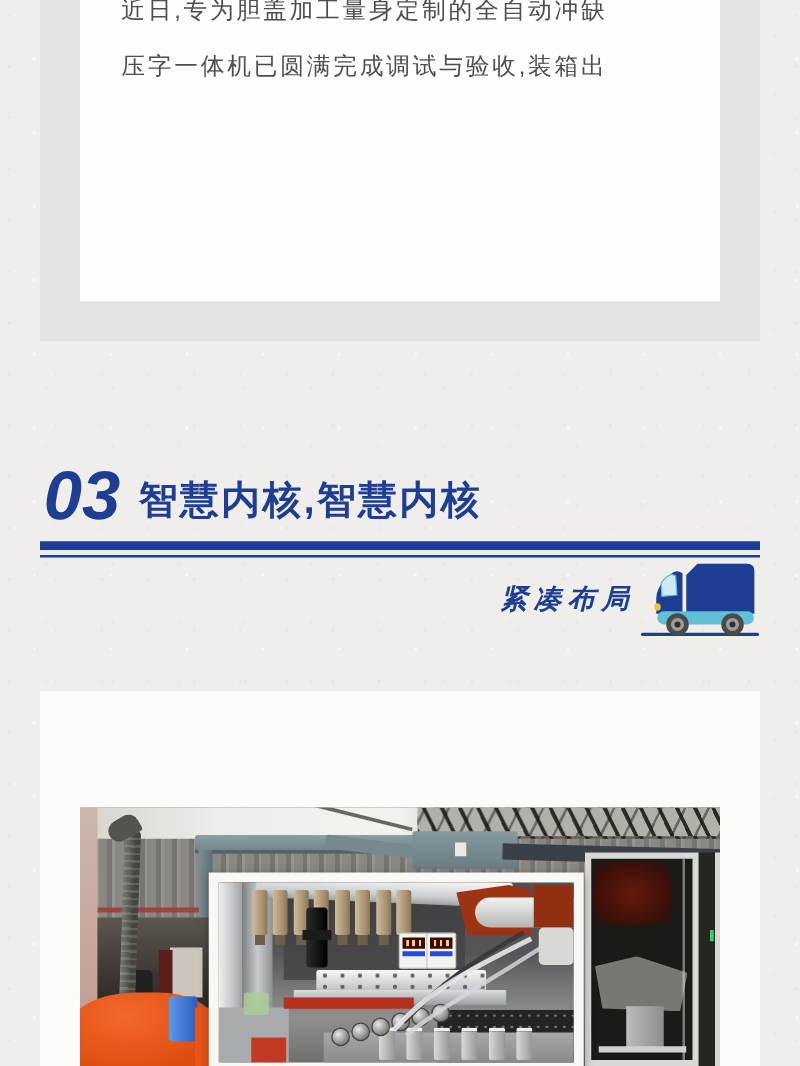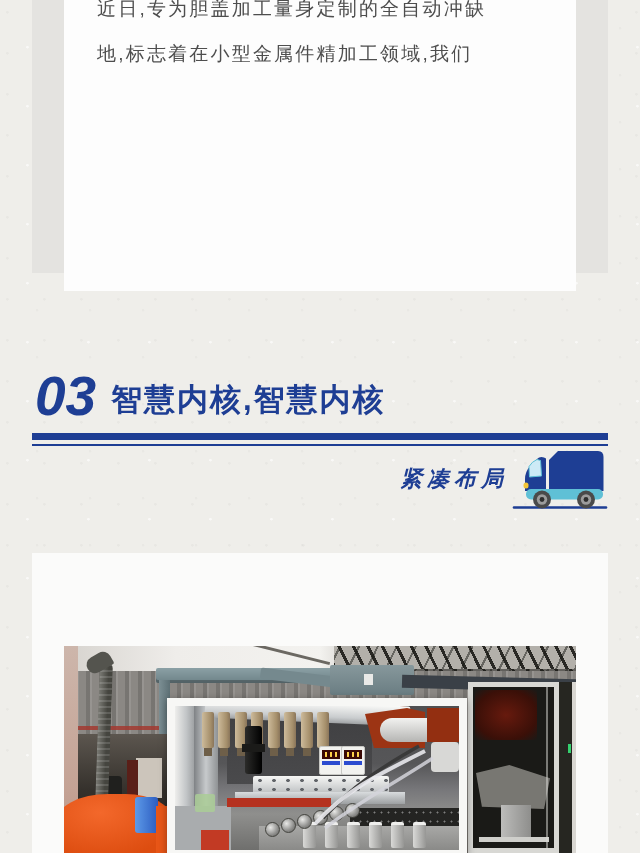--- a/index.html
+++ b/index.html
@@ -9,21 +9,21 @@
     background-image:
       radial-gradient(circle at 20% 30%, rgba(0,0,0,0.030) 1px, transparent 1.6px),
       radial-gradient(circle at 70% 60%, rgba(0,0,0,0.025) 1px, transparent 1.6px),
       radial-gradient(circle at 45% 80%, rgba(255,255,255,0.6) 1px, transparent 1.6px);
     background-size:37px 41px,53px 47px,61px 59px;
     font-family:"Liberation Sans","DejaVu Sans",sans-serif;
   }
   .abs{position:absolute;}
   
   .gray-panel{left:32px;top:0;width:576px;height:273px;background:#e4e3e0;}
-  .intro-card{left:64px;top:0;width:512px;height:291px;background:#fdfdfd;}
+  .intro-card{left:64px;top:0;width:512px;height:241px;background:#fdfdfd;}
   .intro-text{left:33px;top:-13px;width:450px;color:#4e4e4e;font-size:19px;
     line-height:44.6px;letter-spacing:2.2px;font-weight:400;}
   .intro-line{height:44.6px;white-space:nowrap;}
   
   .sec-num{left:35px;top:369px;font-size:55px;line-height:1;font-style:italic;
     font-weight:800;color:#1e3e94;}
   .sec-title{left:111px;top:383px;font-size:31px;line-height:1.1;font-weight:700;
     color:#1e3e94;letter-spacing:2px;white-space:nowrap;}
   .rule-thick{left:32px;top:433px;width:576px;height:7px;background:#1e3e94;}
   .rule-thin{left:32px;top:443.5px;width:576px;height:2.5px;background:#1e3e94;}
@@ -139,21 +139,21 @@
   .i-redpart{left:26px;top:124px;width:28px;height:20px;background:#c23a24;}
   .i-cables{left:0;top:0;width:100%;height:100%;}
 </style>
 </head>
 <body>
 
 <div class="abs gray-panel">
   <div class="abs intro-card" style="left:32px;">
     <div class="abs intro-text">
       <div class="intro-line">近日,专为胆盖加工量身定制的全自动冲缺</div>
-      <div class="intro-line">地,标志着在小型金属件精加工领域,我们</div>
+      <div class="intro-line">压字一体机已圆满完成调试与验收,装箱出</div>
     </div>
   </div>
 </div>
 
 <div class="abs sec-num">03</div>
 <div class="abs sec-title">智慧内核,智慧内核</div>
 <div class="abs rule-thick"></div>
 <div class="abs rule-thin"></div>
 <div class="abs tagline">紧凑布局</div>
 

